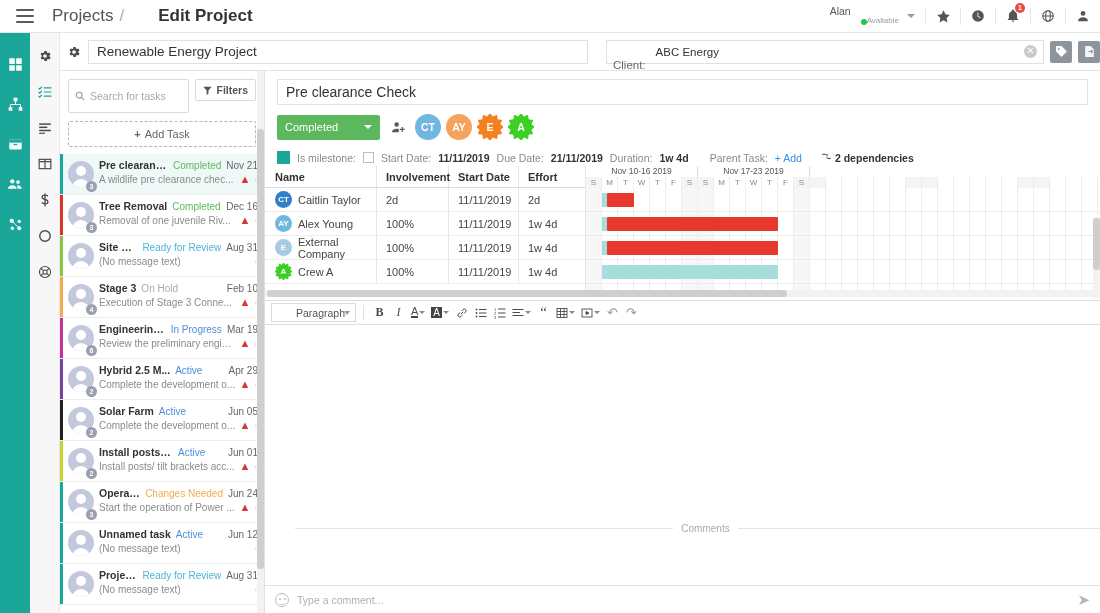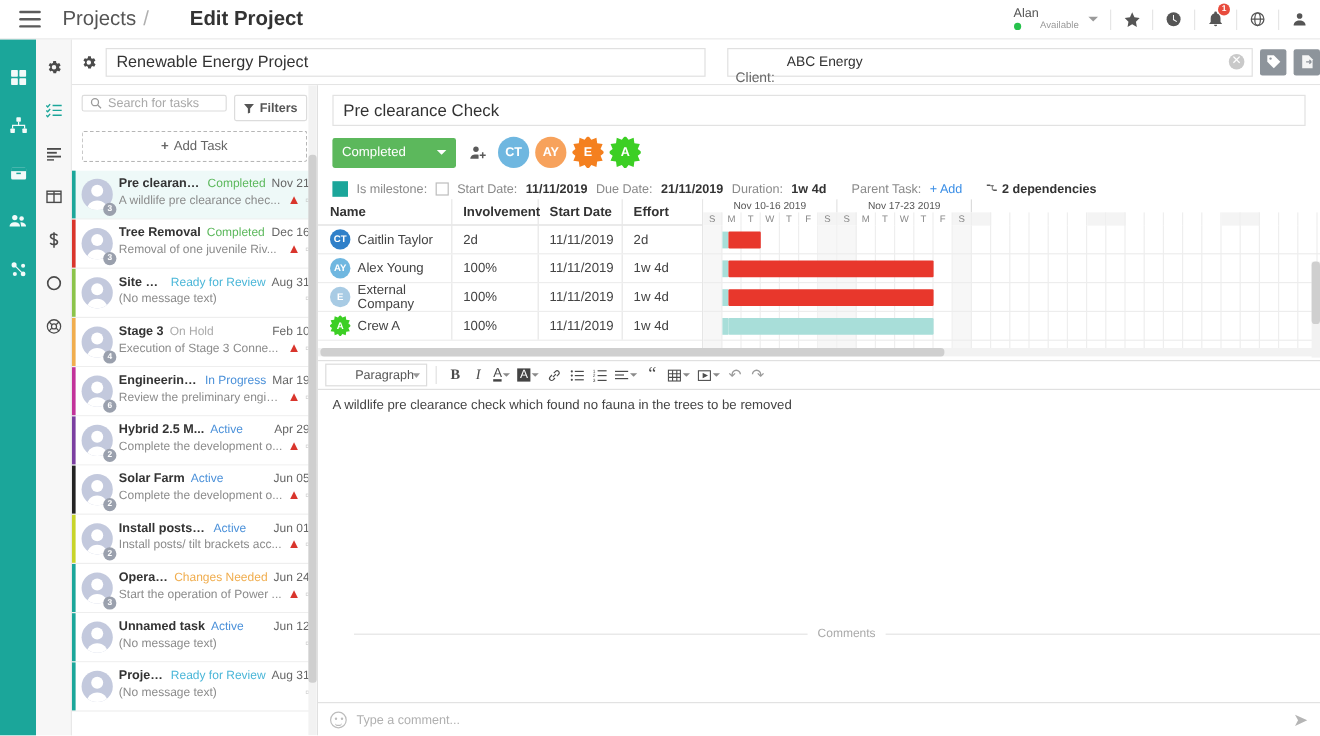--- a/index.html
+++ b/index.html
@@ -76,21 +76,21 @@
     font-size: 10px; line-height: 12px; text-align: center; cursor: pointer; font-family: "Liberation Sans", sans-serif; }
   .gbtn { width: 22px; height: 22px; background: #8d949b; margin-left: 6px; border-radius: 2px;
     display: flex; align-items: center; justify-content: center; color: #fff; cursor: pointer; }
 
   
   .tasklist {
     position: absolute; top: 71px; left: 60px; width: 205px; height: 542px;
     background: #fff; border-right: 1px solid #e0e0e0; overflow: hidden;
   }
   .tl-tools { display: flex; gap: 6px; padding: 8px 8px 0 8px; }
-  .searchbox { flex: 1; height: 14px; border: 1px solid #dcdcdc; border-radius: 2px;
+  .searchbox { flex: 1; height: 34px; border: 1px solid #dcdcdc; border-radius: 2px;
     display: flex; align-items: center; gap: 5px; padding: 0 6px; background: #fff; cursor: text; }
   .searchbox span.ph { font-size: 10.5px; color: #a9a9a9; }
   .filters { height: 22px; border: 1px solid #dcdcdc; border-radius: 2px; padding: 0 7px;
     display: flex; align-items: center; gap: 4px; font-size: 10.5px; color: #555;
     background: #fff; cursor: pointer; font-weight: bold; }
   .addtask { margin: 8px 8px 0 8px; height: 26px; border: 1px dashed #b6b6b6; border-radius: 2px;
     display: flex; align-items: center; justify-content: center; gap: 4px;
     font-size: 11px; color: #666; cursor: pointer; }
   .rows { margin-top: 7px; height: 478px; overflow: hidden; position: relative; }
   .trow { height: 41px; display: flex; border-bottom: 1px solid #eee; position: relative;
@@ -218,21 +218,21 @@
       </div>
     <div class="crumbs">
       <span>Projects</span>
       <span class="sep">/</span>
       <span class="cur">Edit Project</span>
     </div>
     <div class="topright">
       <div class="userstat">
         <div style="display:flex;flex-direction:column;align-items:flex-start;">
           <span class="uname">Alan</span>
-          <span style="display:flex;align-items:center;gap:16px;">
+          <span style="display:flex;align-items:center;gap:0;margin-left:31px;">
             <span class="greendot"></span>
             <span class="uavail">Available</span>
           </span>
         </div>
         <div class="caret"></div>
       </div>
       <div class="tdiv"></div>
       <div class="ticon">
         <svg width="15" height="15" viewBox="0 0 24 24" fill="#555">
             <path d="M12 2l3 6.5 7 1-5 5 1.2 7L12 18l-6.2 3.5L7 14.5l-5-5 7-1z"></path>
@@ -883,21 +883,20 @@
         <svg width="12" height="12" viewBox="0 0 24 24" fill="none" stroke="#4b4b4b" stroke-width="1.8">
             <rect x="2" y="4" width="20" height="16"></rect>
             <path d="M10 9l6 3-6 3z" fill="#4b4b4b"></path>
           </svg>
           <span class="minicar"></span>
       </div>
       <div class="edb" style="color:#9a9a9a;font-size:13px;">↶</div>
       <div class="edb" style="color:#9a9a9a;font-size:13px;">↷</div>
     </div>
 
-    <div class="edbody">A wildlife pre clearance check which found no fauna in the trees to be removed</div>
 
     <div class="cmtdiv">
       <span class="l"></span>
       <span class="t">Comments</span>
       <span class="l"></span>
     </div>
 
     <div class="cmtbar">
       <span class="emoji"></span>
       <span class="cmtph">Type a comment...</span>

